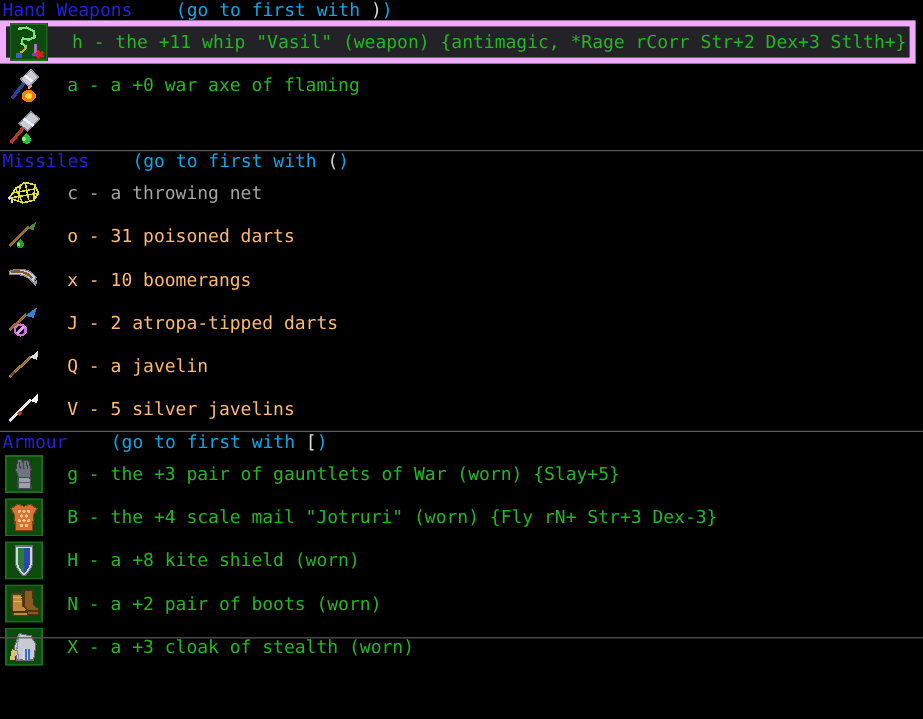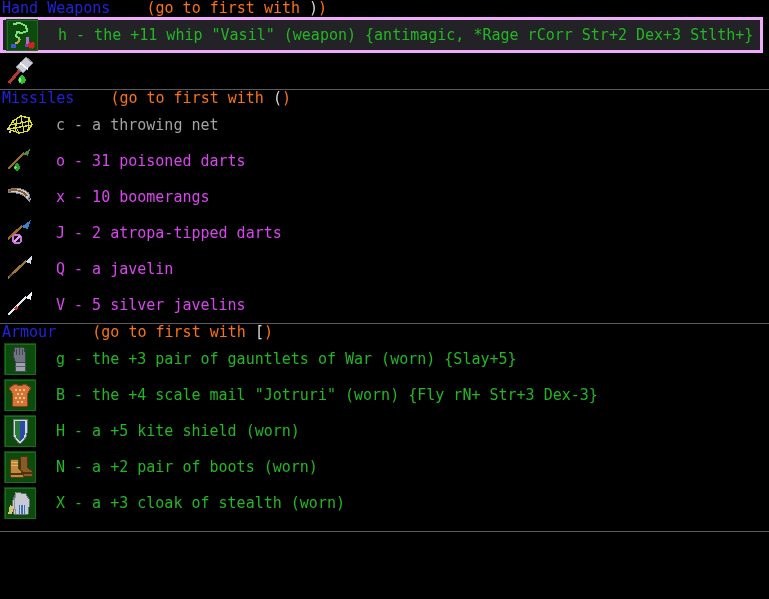--- a/index.html
+++ b/index.html
@@ -40,56 +40,56 @@
     align-items: center;
     padding-left: 2px;
     white-space: pre;
     font-size: 15px;
     letter-spacing: 0px;
   }
   .sec-title {
     color: #2222dd;
   }
   .sec-hint {
-    color: #f97316;
+    color: #0ea5e9;
   }
   .sec-key {
     color: #d8d8d8;
   }
 
   
   .item-row {
     position: relative;
     height: 36px;
     display: flex;
     align-items: center;
     padding-left: 4px;
     white-space: pre;
     box-sizing: border-box;
   }
   .item-row.selected {
     background: #232327;
-    border: 3px solid #f0abfc;
+    border: 5px solid #f0abfc;
     margin: 0 6px 0 0;
     padding-left: 3px;
   }
   .tile {
     width: 32px;
     height: 32px;
     flex: 0 0 32px;
     position: relative;
     margin-right: 0px;
   }
   .tile svg { display: block; }
   .item-text {
     margin-left: 20px;
     font-size: 15px;
   }
   .c-green  { color: #23b723; }
-  .c-grey   { color: #d946ef; }
+  .c-grey   { color: #fdba74; }
   .c-yellow { color: #a3a3a3; }
 
   .bottom-rule {
     position: absolute;
     left: 0;
     right: 0;
     bottom: 7px;
     height: 1px;
     background: #5a5a5a;
   }
@@ -104,20 +104,28 @@
         <div class="item-row selected"><span class="tile"><svg width="32" height="32" viewBox="0 0 32 32" shape-rendering="crispEdges">
               <rect x="0" y="0" width="32" height="32" fill="#0d4a0d"></rect>
               <rect x="1" y="1" width="30" height="30" fill="none" stroke="#1d6b1d" stroke-width="1"></rect>
               <path d="M7 5 L14 4 L20 7 L21 12 L16 14 L11 13 L10 17 L14 20" stroke="#7fe07f" stroke-width="2" fill="none"></path>
               <path d="M14 20 L12 23 L9 25" stroke="#c8a24a" stroke-width="2" fill="none"></path>
               <rect x="5" y="25" width="5" height="4" fill="#3a5ad0"></rect>
               <rect x="20" y="18" width="3" height="7" fill="#b06fd0"></rect>
               <rect x="19" y="25" width="6" height="3" fill="#8a3ab0"></rect>
               <path d="M23 24 L28 29 M28 24 L23 29" stroke="#d02020" stroke-width="3"></path>
             </svg></span><span class="item-text c-green">h - the +11 whip "Vasil" (weapon) {antimagic, *Rage rCorr Str+2 Dex+3 Stlth+}</span></div>
+        <div class="item-row"><span class="tile"><svg width="32" height="32" viewBox="0 0 32 32" shape-rendering="crispEdges">
+              <path d="M6 27 L20 9" stroke="#2a3f96" stroke-width="3"></path>
+              <path d="M13 11 L22 3 L28 9 L20 17 Z" fill="#c9ccd4" stroke="#8b8e98" stroke-width="1"></path>
+              <path d="M17 8 L23 13" stroke="#f0f2f7" stroke-width="2"></path>
+              <ellipse cx="20" cy="25" rx="6" ry="5" fill="#f07a18"></ellipse>
+              <ellipse cx="20" cy="25" rx="3" ry="2.5" fill="#ffd33a"></ellipse>
+              <path d="M20 19 L22 16" stroke="#f0a020" stroke-width="2"></path>
+            </svg></span><span class="item-text c-green">a - a +0 war axe of flaming</span></div>
         <div class="item-row"><span class="tile"><svg width="32" height="32" viewBox="0 0 32 32" shape-rendering="crispEdges">
               <path d="M5 28 L20 10" stroke="#b33a2a" stroke-width="3"></path>
               <path d="M12 12 L22 2 L29 8 L19 18 Z" fill="#c9ccd4" stroke="#82858f" stroke-width="1"></path>
               <path d="M16 8 L24 14" stroke="#eef0f5" stroke-width="2"></path>
               <path d="M18 20 C13 22 13 29 18 29 C23 29 23 22 18 20 Z" fill="#2fc02f"></path>
               <ellipse cx="16" cy="25" rx="1.5" ry="2" fill="#8ef08e"></ellipse>
             </svg></span></div>
       </div>
       <div class="section">
         <div class="sec-rule"></div>
@@ -181,21 +189,21 @@
               <circle cx="20" cy="19" r="1.4" fill="#f5c27a"></circle>
               <circle cx="14" cy="23" r="1.4" fill="#f5c27a"></circle>
               <circle cx="18" cy="23" r="1.4" fill="#f5c27a"></circle>
             </svg></span><span class="item-text c-green">B - the +4 scale mail "Jotruri" (worn) {Fly rN+ Str+3 Dex-3}</span></div>
         <div class="item-row"><span class="tile"><svg width="32" height="32" viewBox="0 0 32 32" shape-rendering="crispEdges">
               <rect x="0" y="0" width="32" height="32" fill="#0d4a0d"></rect>
               <rect x="1" y="1" width="30" height="30" fill="none" stroke="#1d6b1d" stroke-width="1"></rect>
               <path d="M9 4 L23 4 L23 18 C23 24 16 29 16 29 C16 29 9 24 9 18 Z" fill="#d2d6de" stroke="#6d7079" stroke-width="1"></path>
               <path d="M11 6 L21 6 L21 18 C21 23 16 26.5 16 26.5 C16 26.5 11 23 11 18 Z" fill="#2a4aa8"></path>
               <path d="M11 6 L16 6 L16 26.5 C16 26.5 11 23 11 18 Z" fill="#2a7a3a"></path>
-            </svg></span><span class="item-text c-green">H - a +5 kite shield (worn)</span></div>
+            </svg></span><span class="item-text c-green">H - a +8 kite shield (worn)</span></div>
         <div class="item-row"><span class="tile"><svg width="32" height="32" viewBox="0 0 32 32" shape-rendering="crispEdges">
               <rect x="0" y="0" width="32" height="32" fill="#0d4a0d"></rect>
               <rect x="1" y="1" width="30" height="30" fill="none" stroke="#1d6b1d" stroke-width="1"></rect>
               <path d="M16 5 L23 5 L24 17 L28 20 L28 25 L17 25 L16 17 Z" fill="#8a5a24" stroke="#4e3212" stroke-width="1"></path>
               <path d="M6 8 L14 8 L15 18 L19 21 L19 26 L7 26 L6 18 Z" fill="#c08a3a" stroke="#5e3c14" stroke-width="1"></path>
               <path d="M6 23 L19 23" stroke="#4e3212" stroke-width="1.5"></path>
               <path d="M17 22 L28 22" stroke="#4e3212" stroke-width="1.5"></path>
               <path d="M7 11 L14 11 M7 14 L14 14" stroke="#e0b26a" stroke-width="1"></path>
             </svg></span><span class="item-text c-green">N - a +2 pair of boots (worn)</span></div>
         <div class="item-row"><span class="tile"><svg width="32" height="32" viewBox="0 0 32 32" shape-rendering="crispEdges">

